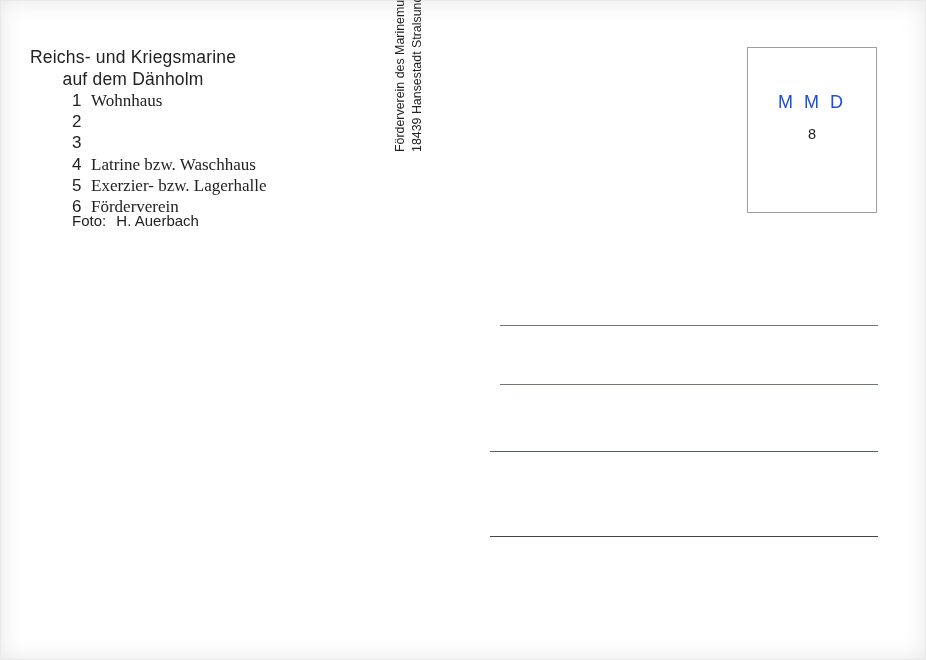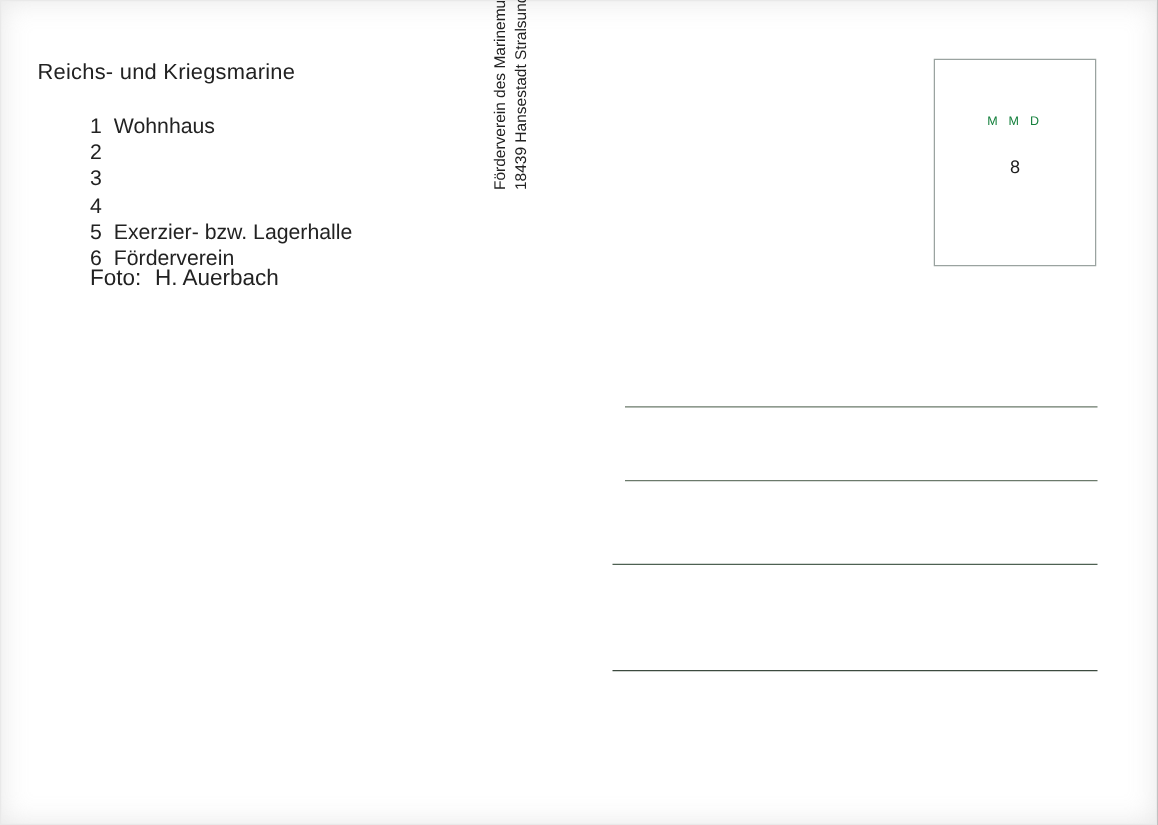--- a/index.html
+++ b/index.html
@@ -47,27 +47,27 @@
   }
   .legend-row {
     display: flex;
     white-space: nowrap;
   }
   .legend-num {
     display: inline-block;
     width: 19px;
     text-align: left;
   }
-  .legend-label { display: inline-block; }
+  .legend-label { display: inline-block; font-family: Liberation Serif, serif; }
 
   .photo-credit {
     position: absolute;
     left: 72px;
     top: 212px;
-    font-size: 18px;
+    font-size: 15px;
     color: #222;
     white-space: nowrap;
   }
   .photo-credit .pc-label { margin-right: 6px; }
 
   .vertical-imprint {
     position: absolute;
     left: 392px;
     top: 152px;
     width: 350px;
@@ -89,23 +89,23 @@
     height: 164px;
     border: 1px solid #9aa3a0;
     background: #ffffff;
   }
   .stamp-text {
     position: absolute;
     left: 0;
     right: 0;
     top: 44px;
     text-align: center;
-    font-size: 10px;
+    font-size: 18px;
     letter-spacing: 3px;
-    color: #15803d;
+    color: #1d4ed8;
   }
   .stamp-number {
     position: absolute;
     left: 0;
     right: 0;
     top: 78px;
     text-align: center;
     font-size: 14.5px;
     color: #1f1f1f;
   }
@@ -126,35 +126,37 @@
   .addr-line.l3 { width: 388px; margin-left: -10px; margin-top: 66px; border-top-color: #4e6152; border-top-width: 1.6px; }
   .addr-line.l4 { width: 388px; margin-left: -10px; margin-top: 84px; border-top-color: #3c4a3f; border-top-width: 1.8px; }
 </style>
 </head>
 <body>
 
 <div id="postcard">
 
   <div class="title-block">
     <div class="title-line">Reichs- und Kriegsmarine</div>
+    <div class="title-line">auf dem Dänholm</div>
   </div>
 
   <div class="legend">
     <div class="legend-row">
       <span class="legend-num">1</span>
       <span class="legend-label">Wohnhaus</span>
     </div>
     <div class="legend-row">
       <span class="legend-num">2</span>
     </div>
     <div class="legend-row">
       <span class="legend-num">3</span>
     </div>
     <div class="legend-row">
       <span class="legend-num">4</span>
+      <span class="legend-label">Latrine bzw. Waschhaus</span>
     </div>
     <div class="legend-row">
       <span class="legend-num">5</span>
       <span class="legend-label">Exerzier- bzw. Lagerhalle</span>
     </div>
     <div class="legend-row">
       <span class="legend-num">6</span>
       <span class="legend-label">Förderverein</span>
     </div>
   </div>

